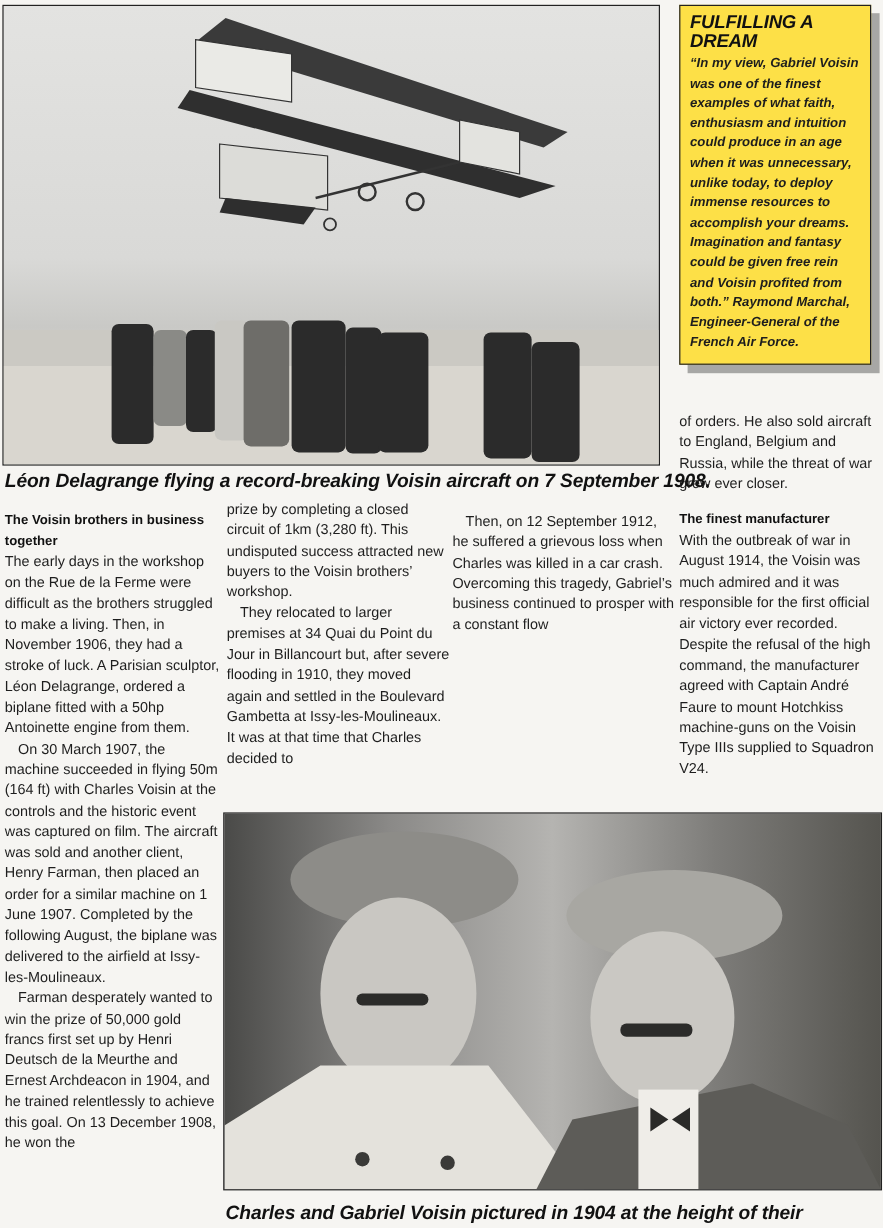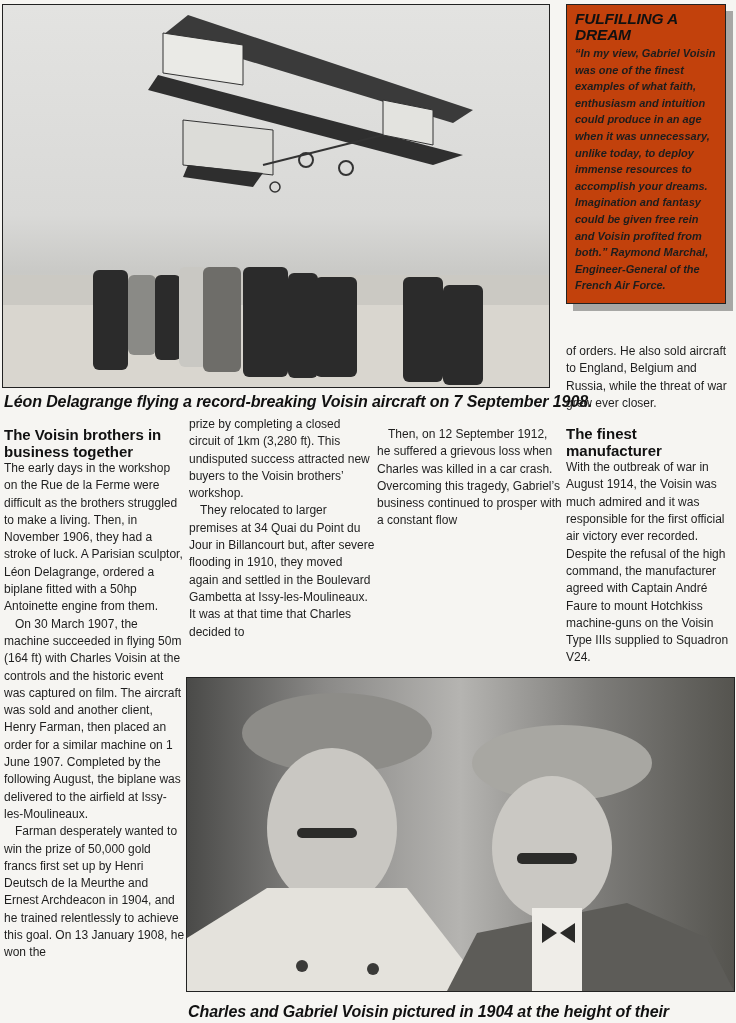--- a/index.html
+++ b/index.html
@@ -17,39 +17,39 @@
   #photo-brothers { left: 186px; top: 677px; width: 547px; height: 313px;
     background: linear-gradient(to right, #4a4a48 0%, #8a8987 25%, #b5b4b1 50%, #7d7c79 75%, #55544f 100%); }
   .caption {
     position: absolute; font-weight: bold; font-style: italic;
     font-size: 16px; letter-spacing: -0.1px; color: #111;
   }
   #caption-plane { left: 4px; top: 393px; }
   #caption-brothers { left: 188px; top: 1003px; }
   .sidebar {
     position: absolute; left: 566px; top: 4px; width: 160px; height: 300px;
-    background: #c2410c; border: 1px solid #222;
+    background: #fde047; border: 1px solid #222;
     box-shadow: 7px 7px 0 #a7a7a5;
     padding: 6px 8px; box-sizing: border-box;
   }
   .sidebar h2 {
     margin: 0; font-size: 15.5px; line-height: 16px; font-style: italic;
     font-weight: 900; letter-spacing: -0.2px; color: #111;
   }
   .sidebar p {
     margin: 2px 0 0; font-size: 11px; line-height: 16.6px; font-style: italic;
     font-weight: bold; color: #1d1d1d;
   }
   .col {
     position: absolute; font-size: 12px; line-height: 17.3px; color: #1e1e1e;
   }
   .col p { margin: 0; }
   .col p.indent { text-indent: 11px; }
   .col h3 {
-    margin: 0; font-size: 15px; line-height: 17px; font-weight: bold; color: #111;
+    margin: 0; font-size: 11px; line-height: 17px; font-weight: bold; color: #111;
   }
   #col1 { left: 4px; top: 426px; width: 182px; }
   #col2 { left: 189px; top: 416px; width: 186px; }
   #col3 { left: 377px; top: 426px; width: 186px; }
   #col4 { left: 566px; top: 343px; width: 170px; }
   #col4 .gap { height: 13px; }
   svg { display: block; }
 </style>
 </head>
 <body>
@@ -93,21 +93,21 @@
 
 <div class="sidebar">
   <h2>FULFILLING A DREAM</h2>
   <p>“In my view, Gabriel Voisin was one of the finest examples of what faith, enthusiasm and intuition could produce in an age when it was unnecessary, unlike today, to deploy immense resources to accomplish your dreams. Imagination and fantasy could be given free rein and Voisin profited from both.” Raymond Marchal, Engineer-General of the French Air Force.</p>
 </div>
 
 <div class="col" id="col1">
   <h3>The Voisin brothers in business together</h3>
   <p>The early days in the workshop on the Rue de la Ferme were difficult as the brothers struggled to make a living. Then, in November 1906, they had a stroke of luck. A Parisian sculptor, Léon Delagrange, ordered a biplane fitted with a 50hp Antoinette engine from them.</p>
   <p class="indent">On 30 March 1907, the machine succeeded in flying 50m (164 ft) with Charles Voisin at the controls and the historic event was captured on film. The aircraft was sold and another client, Henry Farman, then placed an order for a similar machine on 1 June 1907. Completed by the following August, the biplane was delivered to the airfield at Issy-les-Moulineaux.</p>
-  <p class="indent">Farman desperately wanted to win the prize of 50,000 gold francs first set up by Henri Deutsch de la Meurthe and Ernest Archdeacon in 1904, and he trained relentlessly to achieve this goal. On 13 January 1908, he won the</p>
+  <p class="indent">Farman desperately wanted to win the prize of 50,000 gold francs first set up by Henri Deutsch de la Meurthe and Ernest Archdeacon in 1904, and he trained relentlessly to achieve this goal. On 13 December 1908, he won the</p>
 </div>
 
 <div class="col" id="col2">
   <p>prize by completing a closed circuit of 1km (3,280 ft). This undisputed success attracted new buyers to the Voisin brothers’ workshop.</p>
   <p class="indent">They relocated to larger premises at 34 Quai du Point du Jour in Billancourt but, after severe flooding in 1910, they moved again and settled in the Boulevard Gambetta at Issy-les-Moulineaux. It was at that time that Charles decided to</p>
 </div>
 
 <div class="col" id="col3">
   <p class="indent">Then, on 12 September 1912, he suffered a grievous loss when Charles was killed in a car crash. Overcoming this tragedy, Gabriel’s business continued to prosper with a constant flow</p>
 </div>

